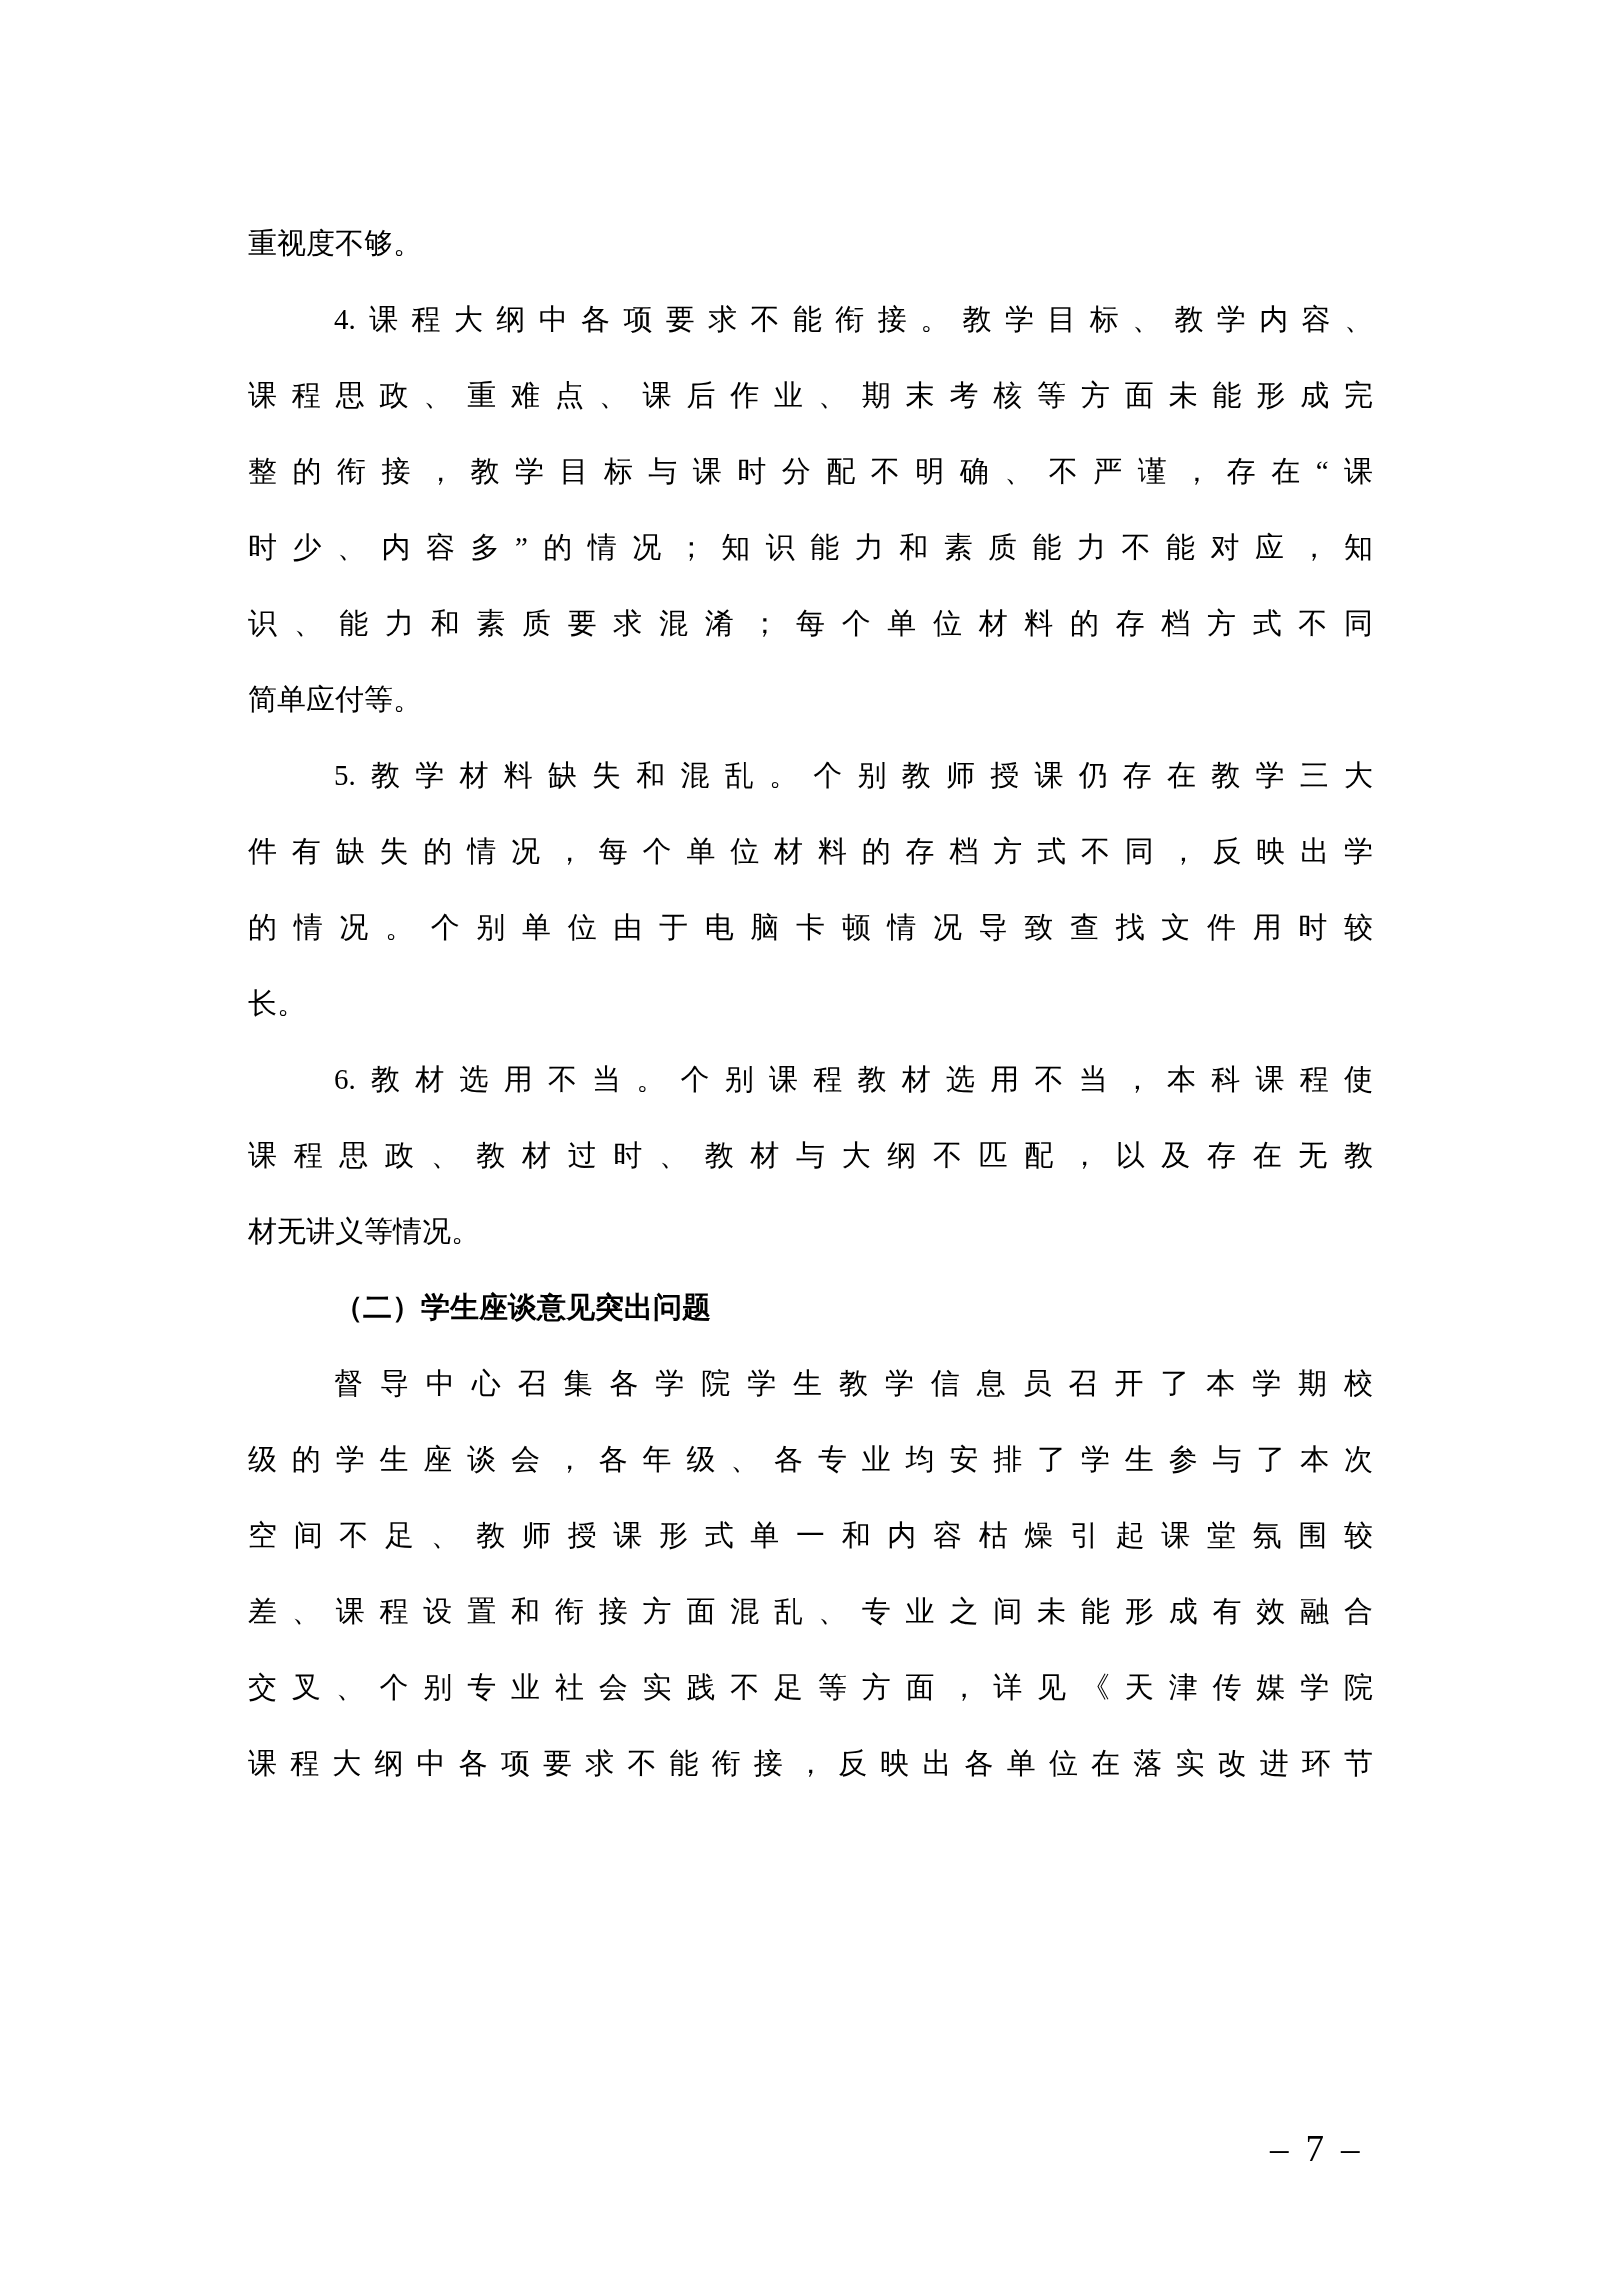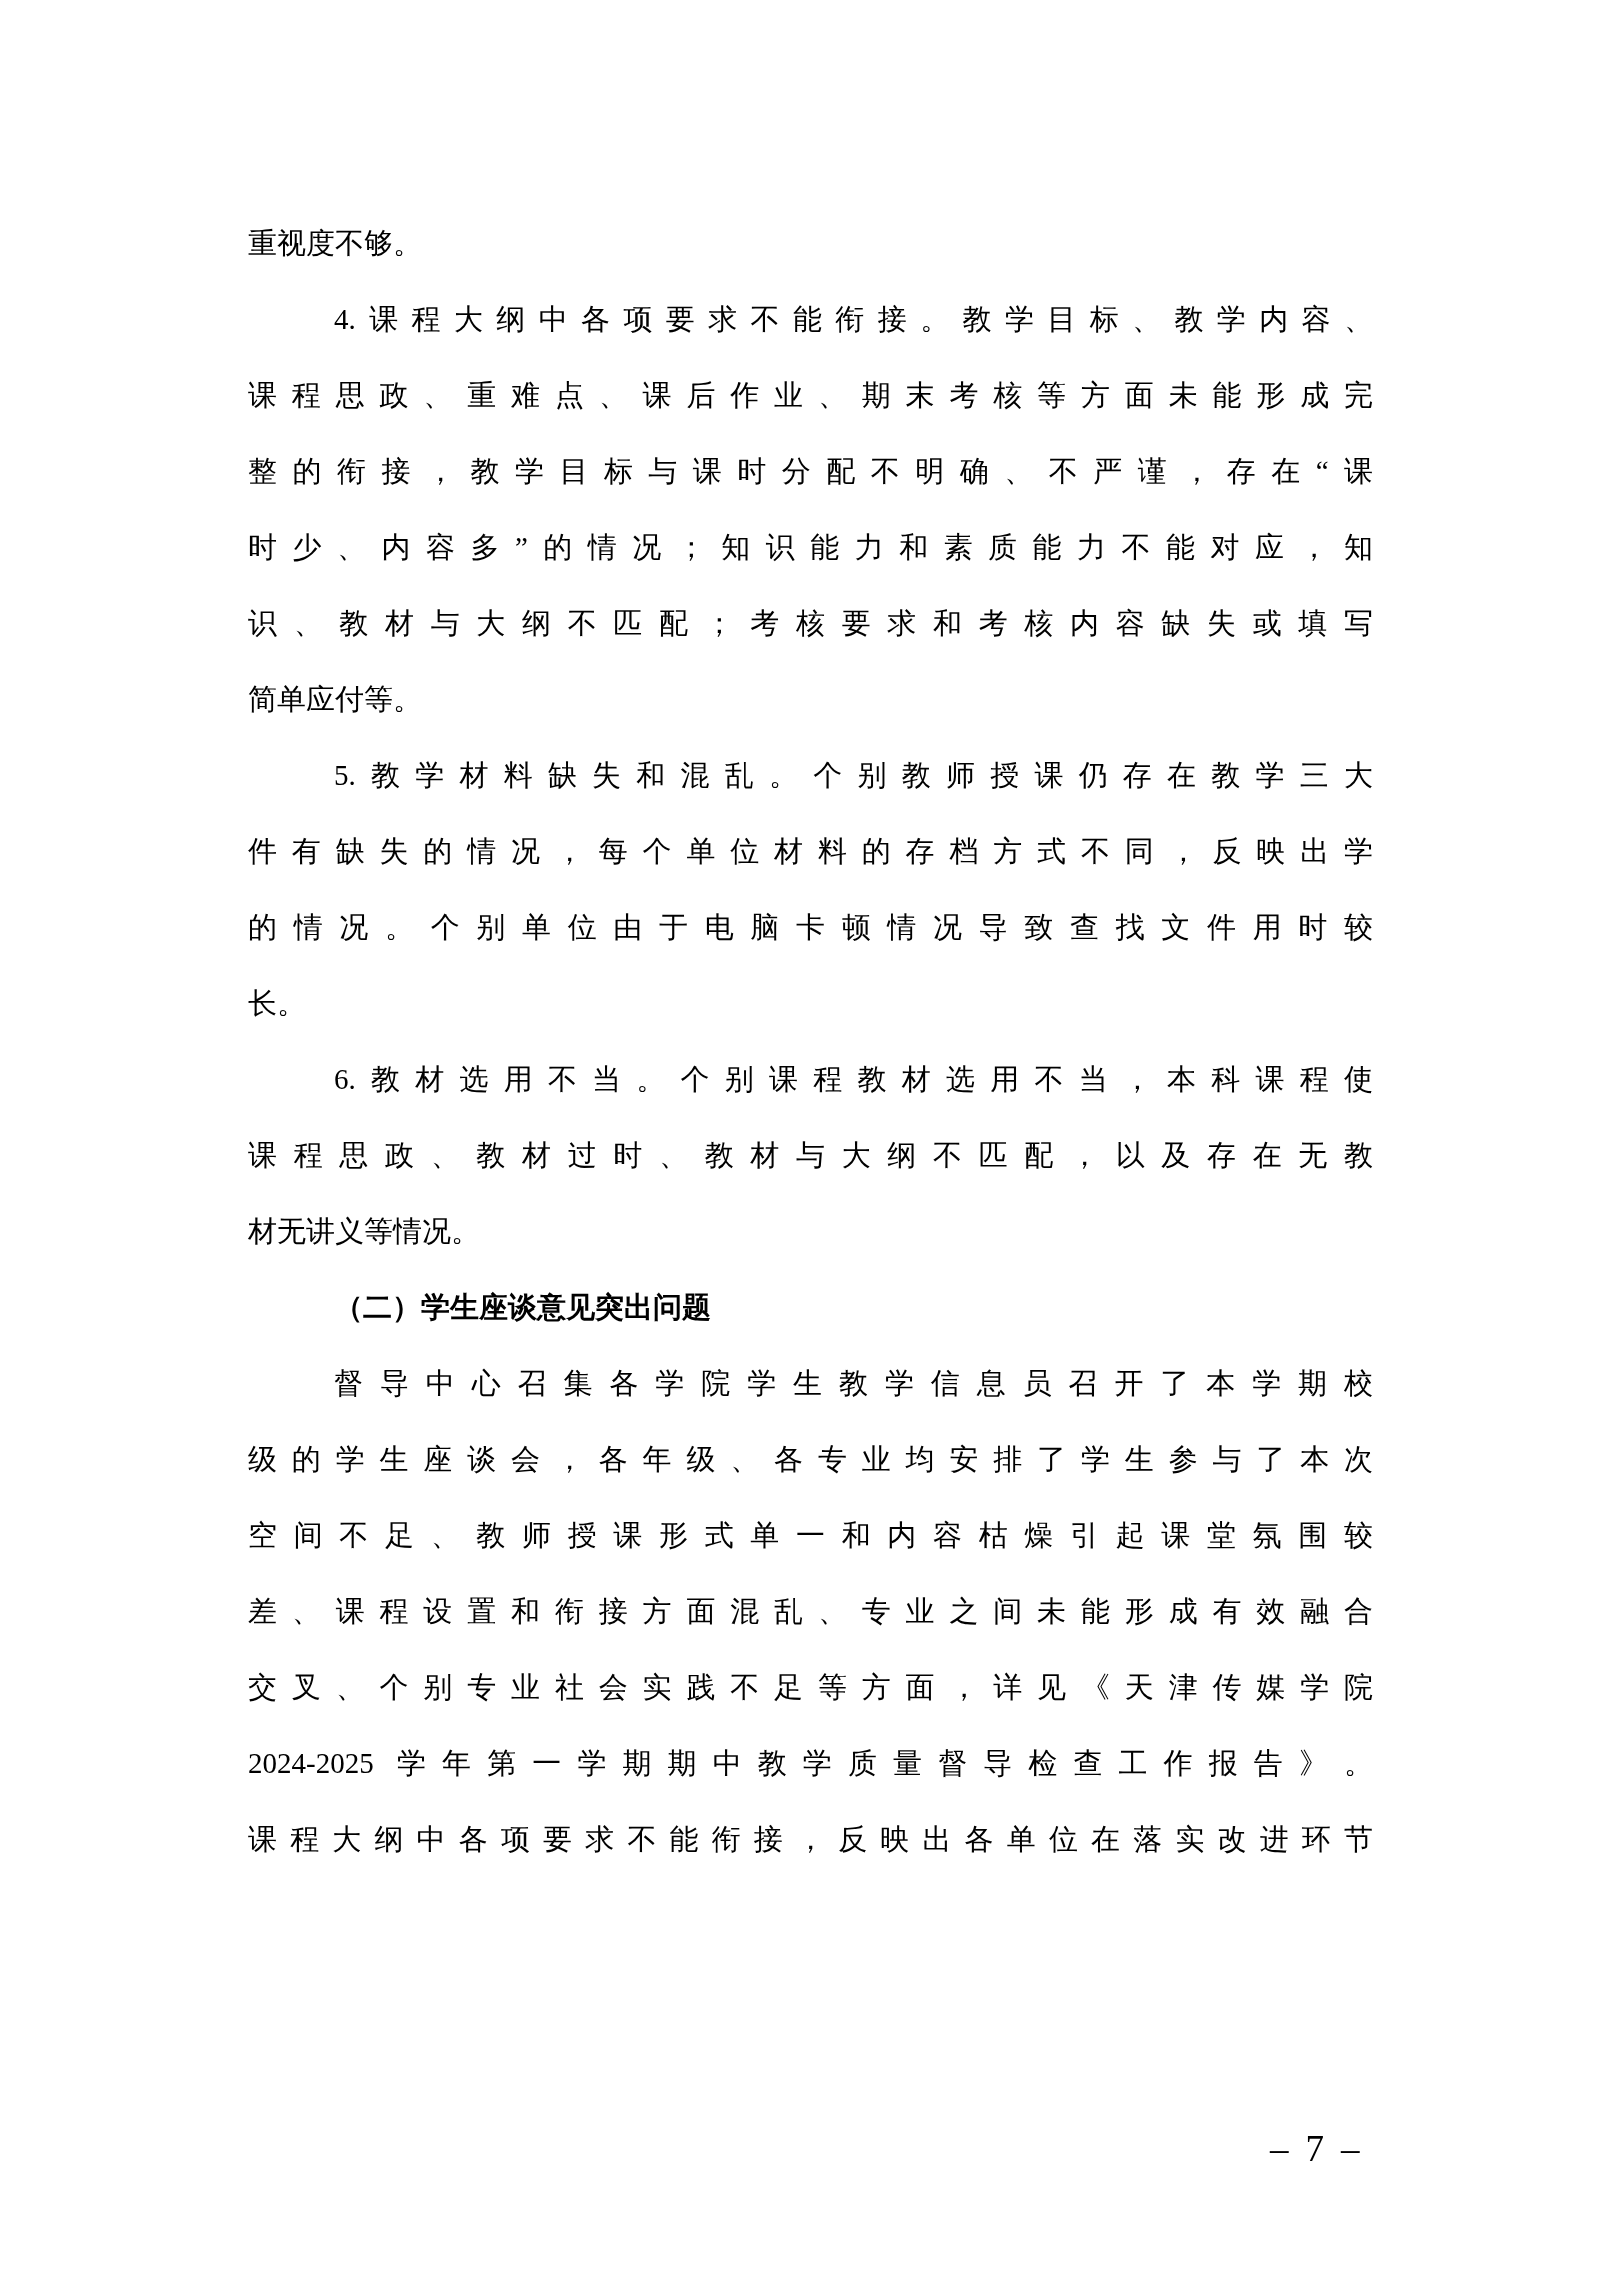--- a/index.html
+++ b/index.html
@@ -50,33 +50,32 @@
 </head>
 <body>
 
 <div class="page" style="background: rgb(255, 255, 255); color: rgb(0, 0, 0);">
   <div class="text-block">
       <div class="line">重视度不够。</div>
       <div class="line j" style="padding-left: 86px;">4.课程大纲中各项要求不能衔接。教学目标、教学内容、</div>
       <div class="line j">课程思政、重难点、课后作业、期末考核等方面未能形成完</div>
       <div class="line j">整的衔接，教学目标与课时分配不明确、不严谨，存在“课</div>
       <div class="line j">时少、内容多”的情况；知识能力和素质能力不能对应，知</div>
-      <div class="line j">识、教材与大纲不匹配；考核要求和考核内容缺失或填写</div>
+      <div class="line j">识、能力和素质要求混淆；每个单位材料的存档方式不同</div>
       <div class="line">简单应付等。</div>
       <div class="line j" style="padding-left: 86px;">5.教学材料缺失和混乱。个别教师授课仍存在教学三大</div>
       <div class="line j">件有缺失的情况，每个单位材料的存档方式不同，反映出学</div>
       <div class="line j">的情况。个别单位由于电脑卡顿情况导致查找文件用时较</div>
       <div class="line">长。</div>
       <div class="line j" style="padding-left: 86px;">6.教材选用不当。个别课程教材选用不当，本科课程使</div>
       <div class="line j">课程思政、教材过时、教材与大纲不匹配，以及存在无教</div>
       <div class="line">材无讲义等情况。</div>
       <div class="line h" style="padding-left: 86px;">（二）学生座谈意见突出问题</div>
       <div class="line j" style="padding-left: 86px;">督导中心召集各学院学生教学信息员召开了本学期校</div>
       <div class="line j">级的学生座谈会，各年级、各专业均安排了学生参与了本次</div>
       <div class="line j">空间不足、教师授课形式单一和内容枯燥引起课堂氛围较</div>
       <div class="line j">差、课程设置和衔接方面混乱、专业之间未能形成有效融合</div>
       <div class="line j">交叉、个别专业社会实践不足等方面，详见《天津传媒学院</div>
-      <div class="line j">2024-2025 学年第一学期期中教学质量督导检查工作报告》。</div>
       <div class="line j">课程大纲中各项要求不能衔接，反映出各单位在落实改进环节</div>
     </div>
   <div class="page-number">– 7 –</div>
 </div>
 
 
 </body></html>

